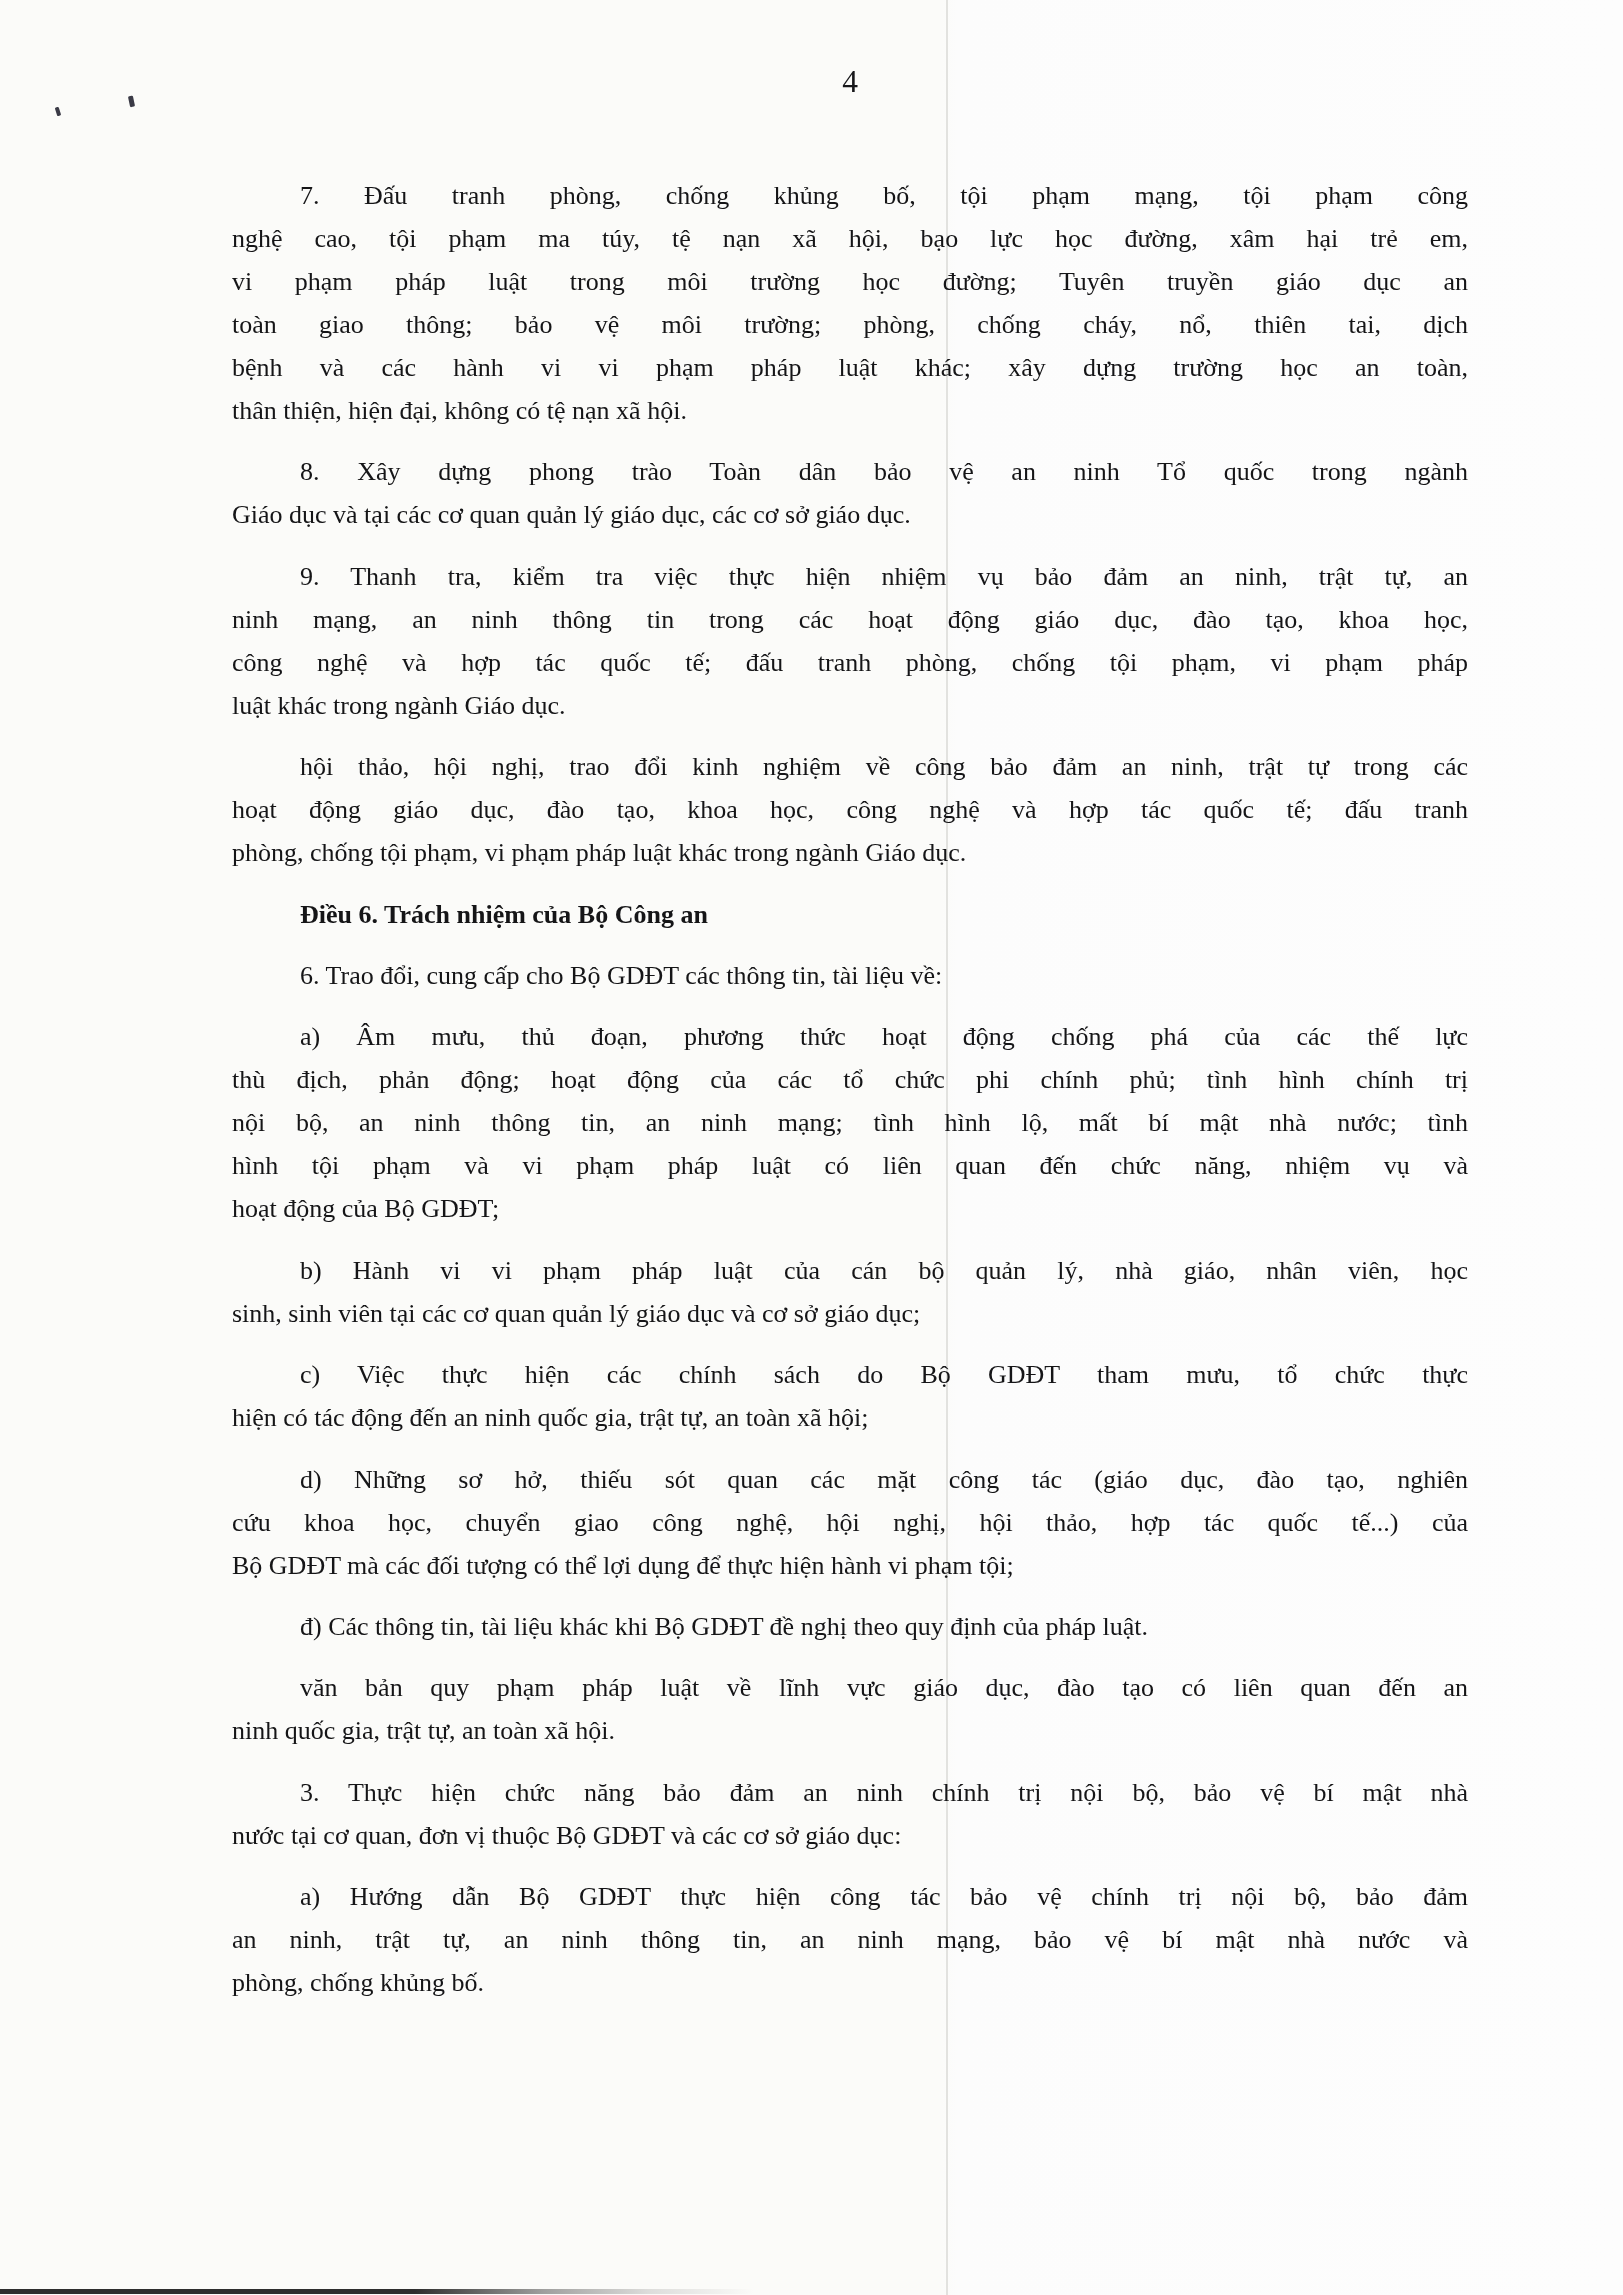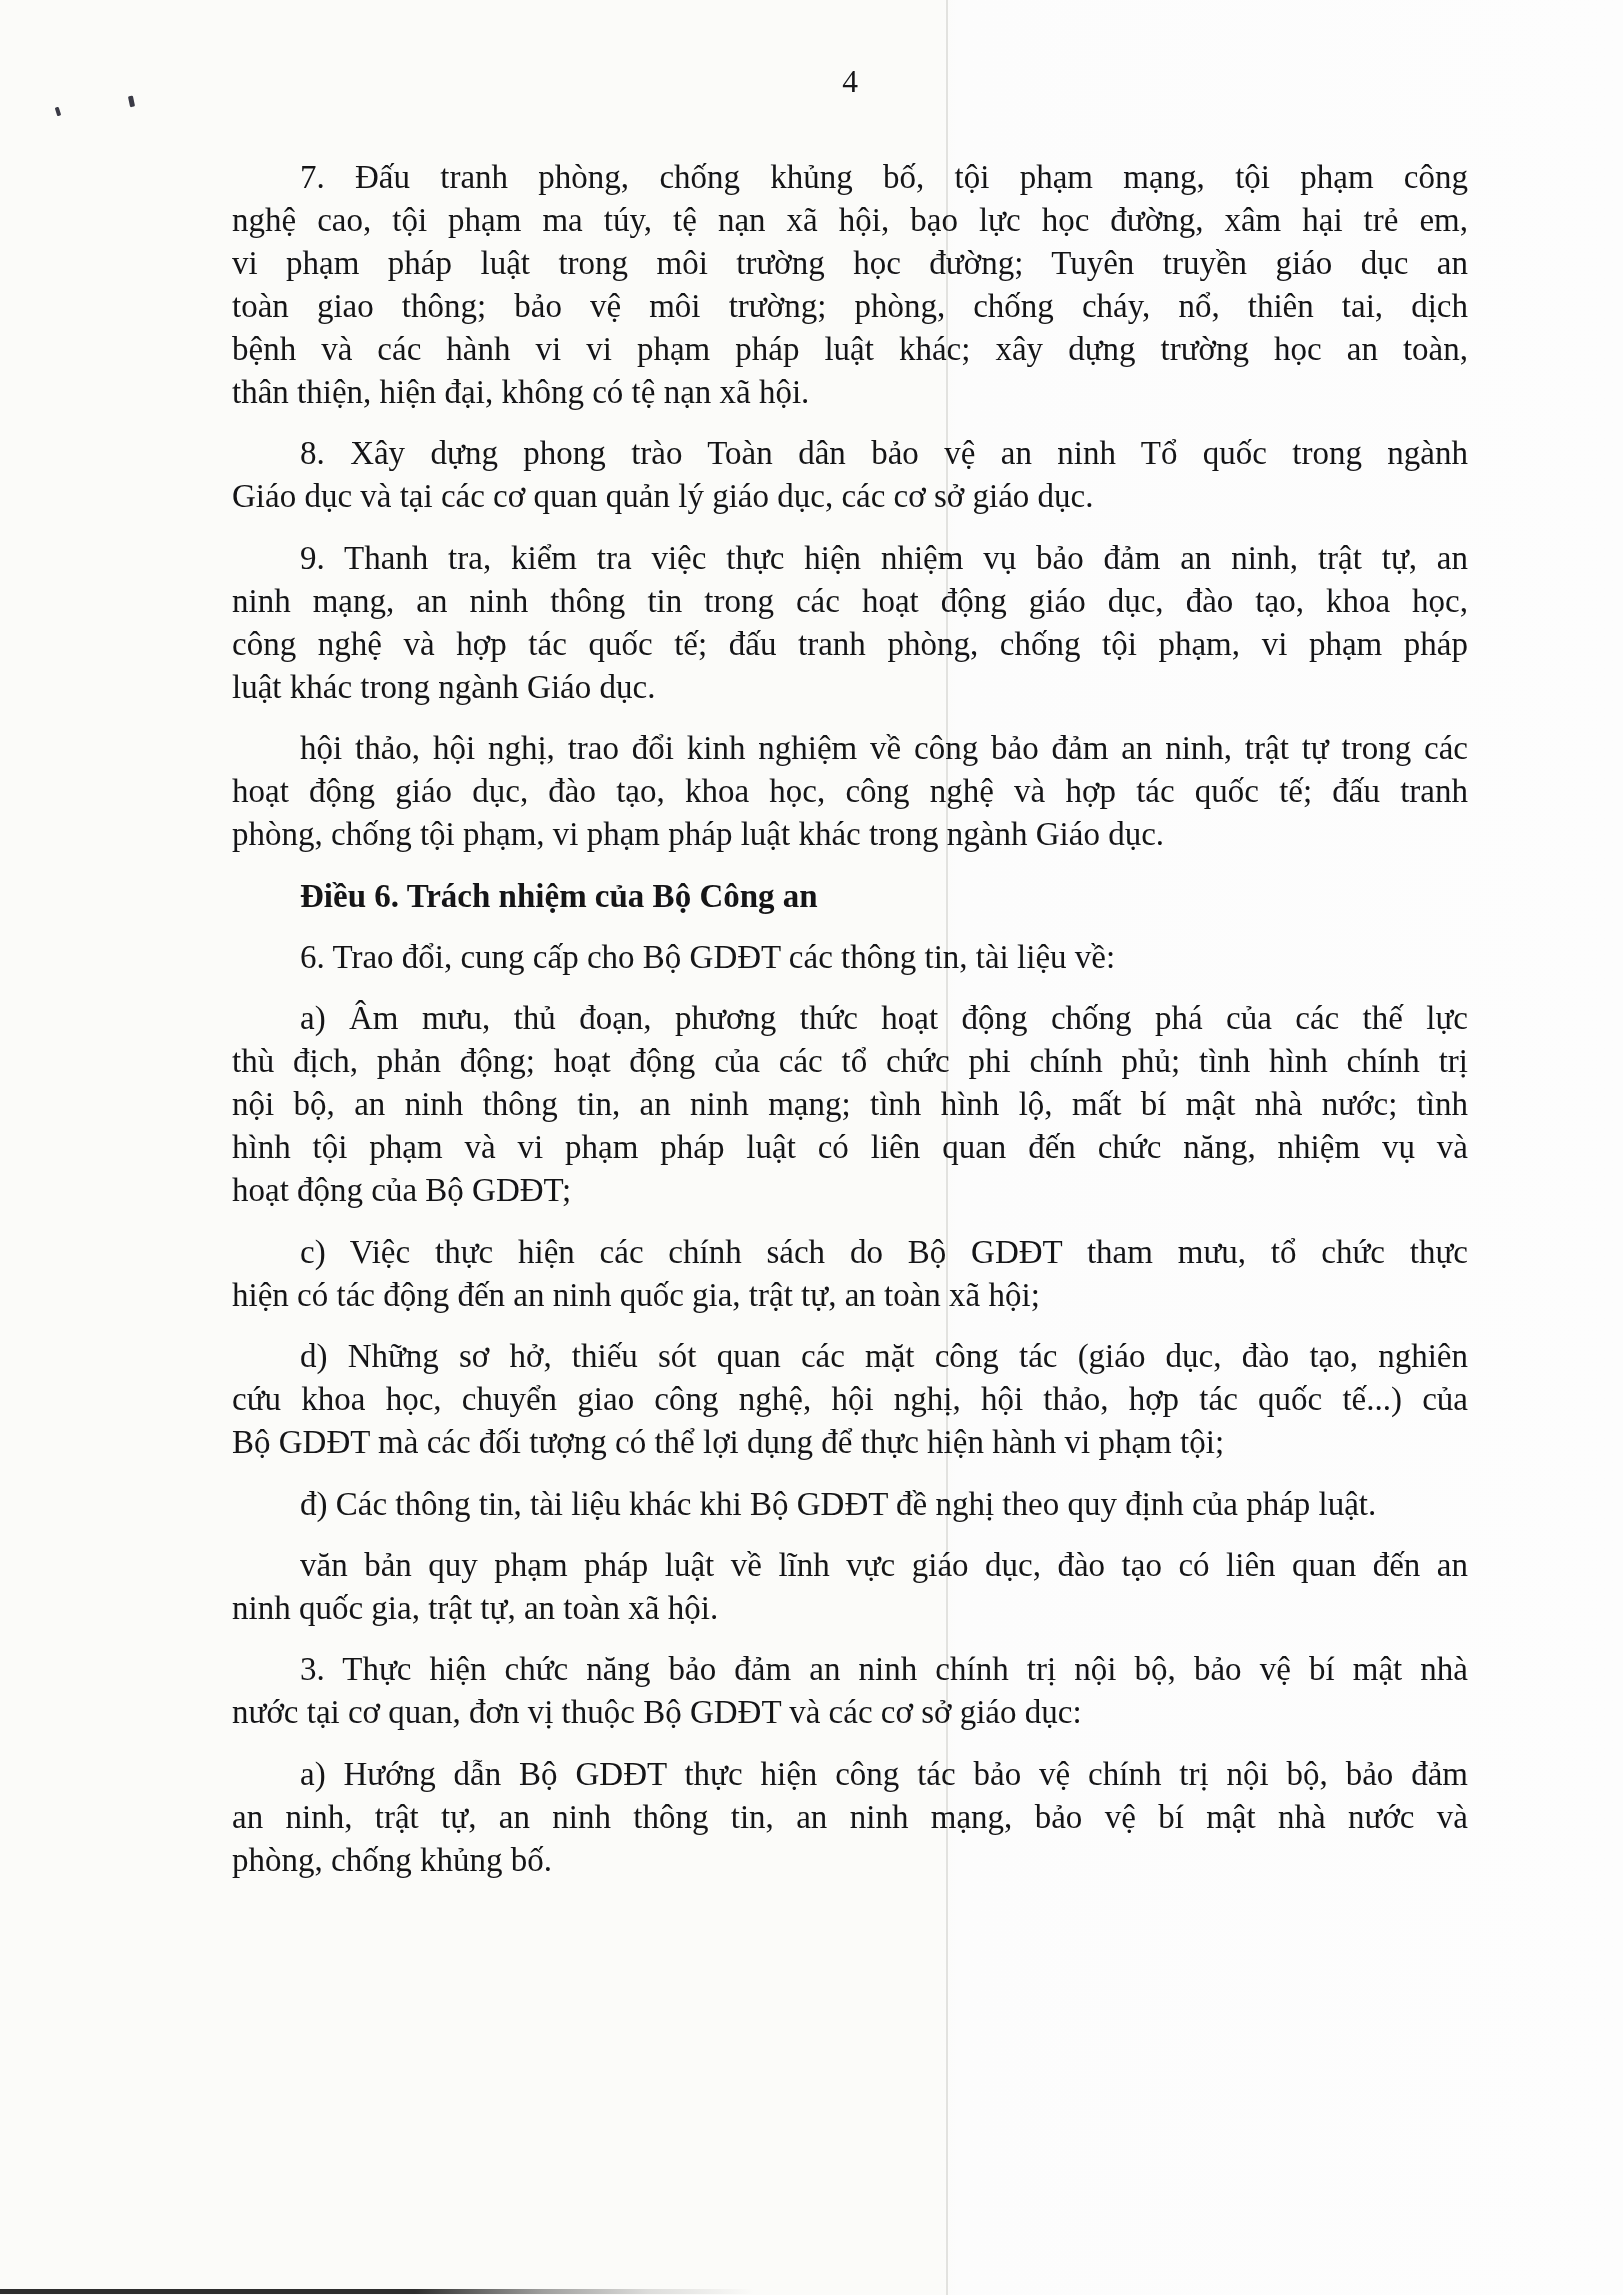--- a/index.html
+++ b/index.html
@@ -67,23 +67,23 @@
     top: 63px;
     width: 1236px;
     text-align: center;
     font-size: 31.5px;
     line-height: 37px;
     color: #17171a;
   }
   .content {
     position: absolute;
     left: 232px;
-    top: 156px;
+    top: 174px;
     width: 1236px;
-    font-size: 33px;
+    font-size: 26px;
     line-height: 43px;
     color: #151517;
   }
   .doc-paragraph {
     margin: 0 0 18.4px 0;
   }
   .doc-paragraph .line {
     text-align: justify;
     text-align-last: justify;
   }
@@ -140,20 +140,24 @@
         <div class="line">6. Trao đổi, cung cấp cho Bộ GDĐT các thông tin, tài liệu về:</div>
       </div>
     <div class="doc-paragraph">
         <div class="line">a) Âm mưu, thủ đoạn, phương thức hoạt động chống phá của các thế lực</div>
         <div class="line">thù địch, phản động; hoạt động của các tổ chức phi chính phủ; tình hình chính trị</div>
         <div class="line">nội bộ, an ninh thông tin, an ninh mạng; tình hình lộ, mất bí mật nhà nước; tình</div>
         <div class="line">hình tội phạm và vi phạm pháp luật có liên quan đến chức năng, nhiệm vụ và</div>
         <div class="line">hoạt động của Bộ GDĐT;</div>
       </div>
     <div class="doc-paragraph">
+        <div class="line">b) Hành vi vi phạm pháp luật của cán bộ quản lý, nhà giáo, nhân viên, học</div>
+        <div class="line">sinh, sinh viên tại các cơ quan quản lý giáo dục và cơ sở giáo dục;</div>
+      </div>
+    <div class="doc-paragraph">
         <div class="line">c) Việc thực hiện các chính sách do Bộ GDĐT tham mưu, tổ chức thực</div>
         <div class="line">hiện có tác động đến an ninh quốc gia, trật tự, an toàn xã hội;</div>
       </div>
     <div class="doc-paragraph">
         <div class="line">d) Những sơ hở, thiếu sót quan các mặt công tác (giáo dục, đào tạo, nghiên</div>
         <div class="line">cứu khoa học, chuyển giao công nghệ, hội nghị, hội thảo, hợp tác quốc tế...) của</div>
         <div class="line">Bộ GDĐT mà các đối tượng có thể lợi dụng để thực hiện hành vi phạm tội;</div>
       </div>
     <div class="doc-paragraph">
         <div class="line">đ) Các thông tin, tài liệu khác khi Bộ GDĐT đề nghị theo quy định của pháp luật.</div>

